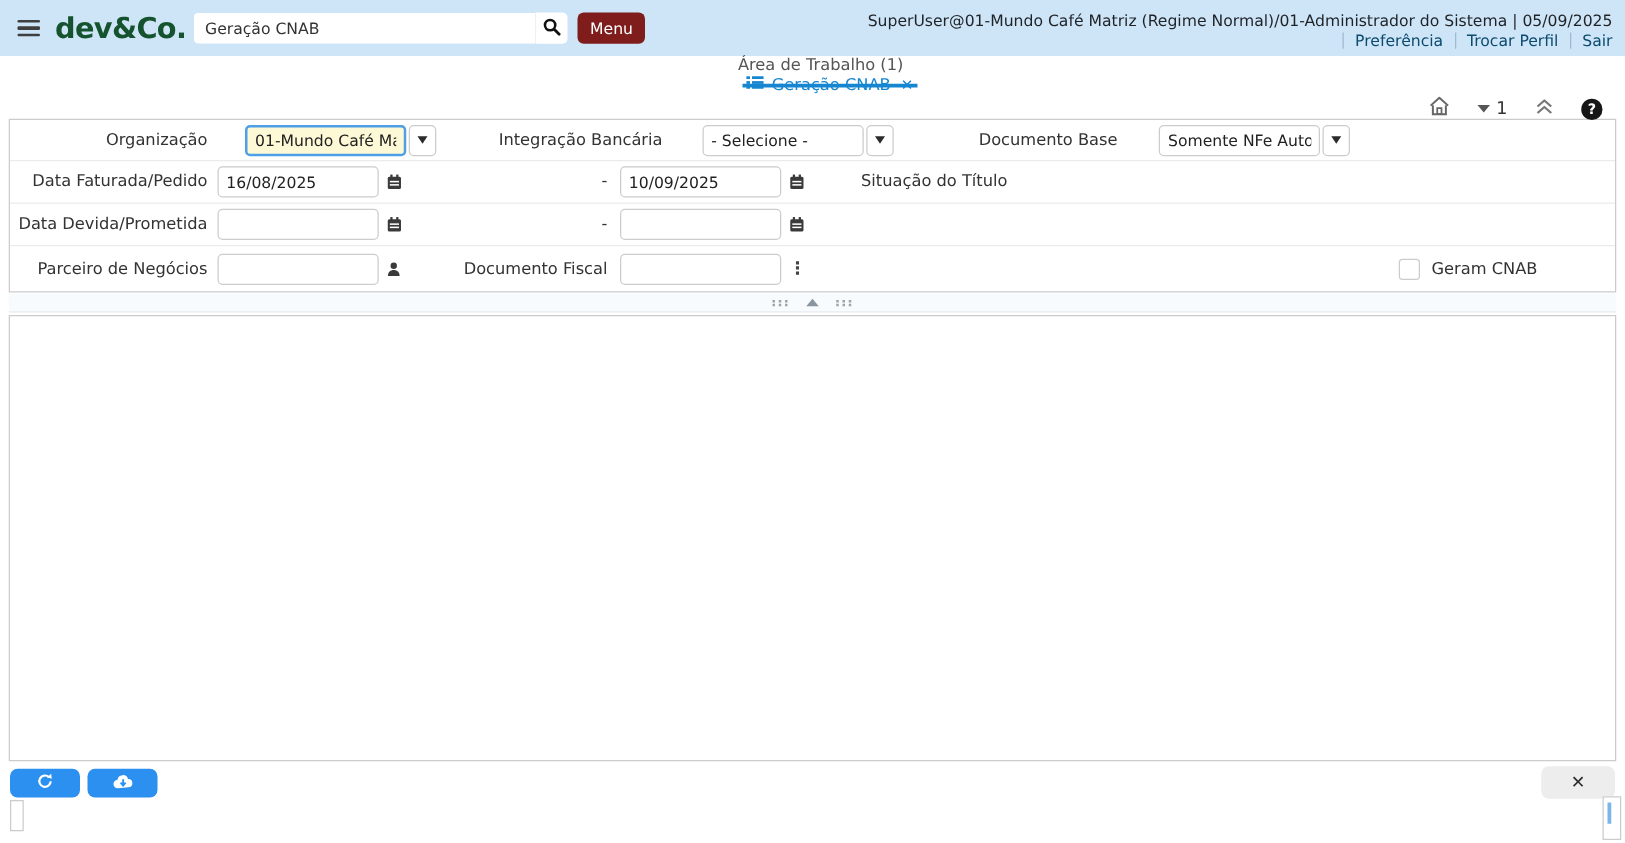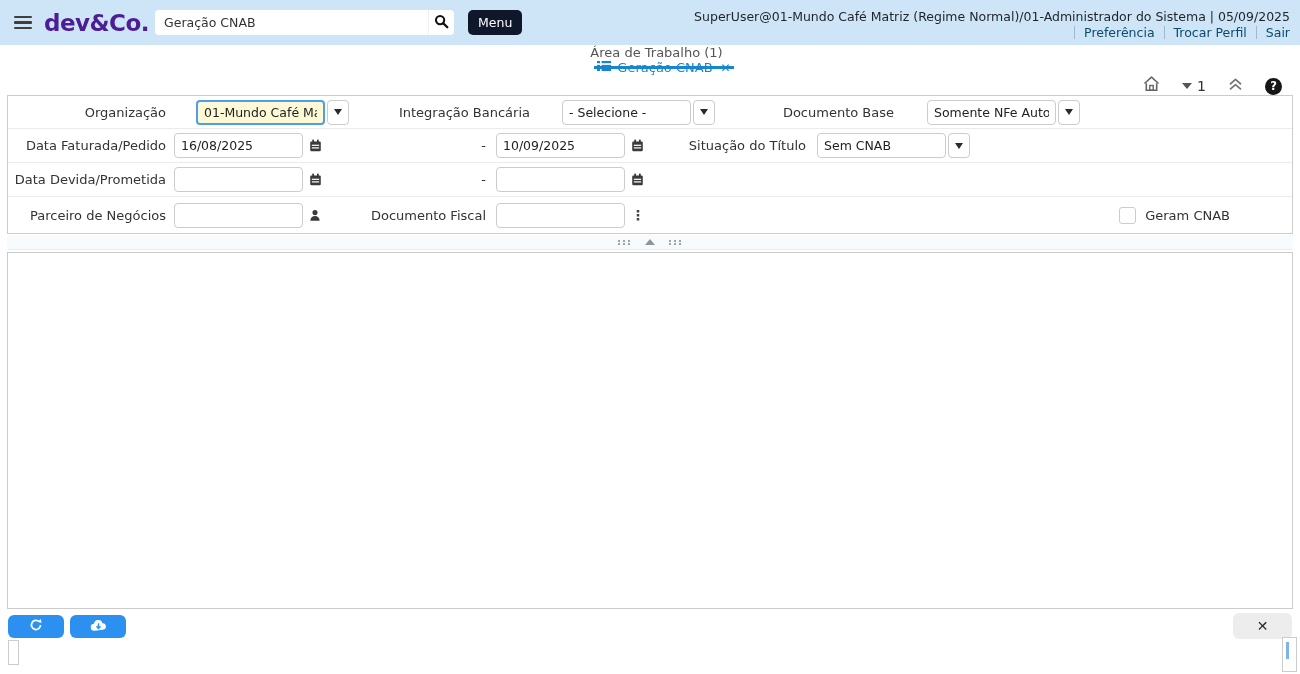--- a/index.html
+++ b/index.html
@@ -4,28 +4,28 @@
 <style>
   * { margin:0; padding:0; box-sizing:border-box; }
   html,body { width:1300px; height:674px; overflow:hidden; background:#fff;
     font-family:"DejaVu Sans","Liberation Sans",sans-serif; }
   body { position:relative; }
 
   
   .header { height:45px; background:#cde5f7; display:flex; align-items:center; }
   .hamburger { margin-left:14px; width:18px; cursor:pointer; }
   .hamburger div { height:2.5px; background:#3f3f3f; margin:3px 0; border-radius:1px; }
-  .logo { margin-left:12px; font-size:23px; font-weight:800; color:#4c1d95; letter-spacing:-0.5px; }
+  .logo { margin-left:12px; font-size:23px; font-weight:800; color:#14532d; letter-spacing:-0.5px; }
   .search-wrap { display:flex; margin-left:6px; height:25px; }
   .search-input { width:273px; height:25px; border:1px solid #fff; border-right:none;
     border-radius:4px 0 0 4px; padding:0 8px; font-size:12.5px; color:#333; outline:none;
     font-family:inherit; }
   .search-btn { width:26px; height:25px; background:#fff; border:none; border-left:1px solid #f0f0f0;
     border-radius:0 4px 4px 0; display:flex; align-items:center; justify-content:center; cursor:pointer; }
-  .menu-btn { margin-left:14px; height:25px; padding:0 10px; background:#0f172a; color:#fff;
+  .menu-btn { margin-left:8px; height:25px; padding:0 10px; background:#7f1d1d; color:#fff;
     border:none; border-radius:5px; font-size:12.5px; cursor:pointer; font-family:inherit; }
   .header-right { margin-left:auto; margin-right:10px; text-align:right; }
   .user-info { font-size:12.5px; color:#1f2328; line-height:19px; }
   .header-links { display:flex; justify-content:flex-end; align-items:center; }
   .header-links span.link { font-size:12.5px; color:#0c4a6e; padding:0 9px; cursor:pointer;
     border-left:1px solid #9fb9cd; line-height:13px; }
   .header-links span.link:last-child { padding-right:0; }
 
   
   .tabbar { height:45px; background:#fff; display:flex; align-items:center;flex-direction:column; }
@@ -212,26 +212,20 @@
         <svg width="13" height="13" viewBox="0 0 16 16">
           <rect x="1.5" y="3" width="13" height="12" rx="1.5" fill="#3a3a3a"></rect>
           <rect x="4" y="0.8" width="2.2" height="3.6" fill="#3a3a3a"></rect>
           <rect x="9.8" y="0.8" width="2.2" height="3.6" fill="#3a3a3a"></rect>
           <rect x="3.5" y="7" width="9" height="1.5" fill="#fff"></rect>
           <rect x="3.5" y="10.2" width="9" height="1.5" fill="#fff"></rect>
         </svg>
       </span>
     </div>
     <div class="lbl lbl-c3">Situação do Título</div>
-    <div class="fld-c3">
-      <input class="inp" value="Sem CNAB" style="">
-      <span class="combo-btn">
-        <span class="combo-caret"></span>
-      </span>
-    </div>
   </div>
 
   <div class="frow">
     <div class="lbl lbl-c1">Data Devida/Prometida</div>
     <div class="fld-c1">
       <input class="inp" value="" style="">
       <span class="fld-icon">
         <svg width="13" height="13" viewBox="0 0 16 16">
           <rect x="1.5" y="3" width="13" height="12" rx="1.5" fill="#3a3a3a"></rect>
           <rect x="4" y="0.8" width="2.2" height="3.6" fill="#3a3a3a"></rect>

